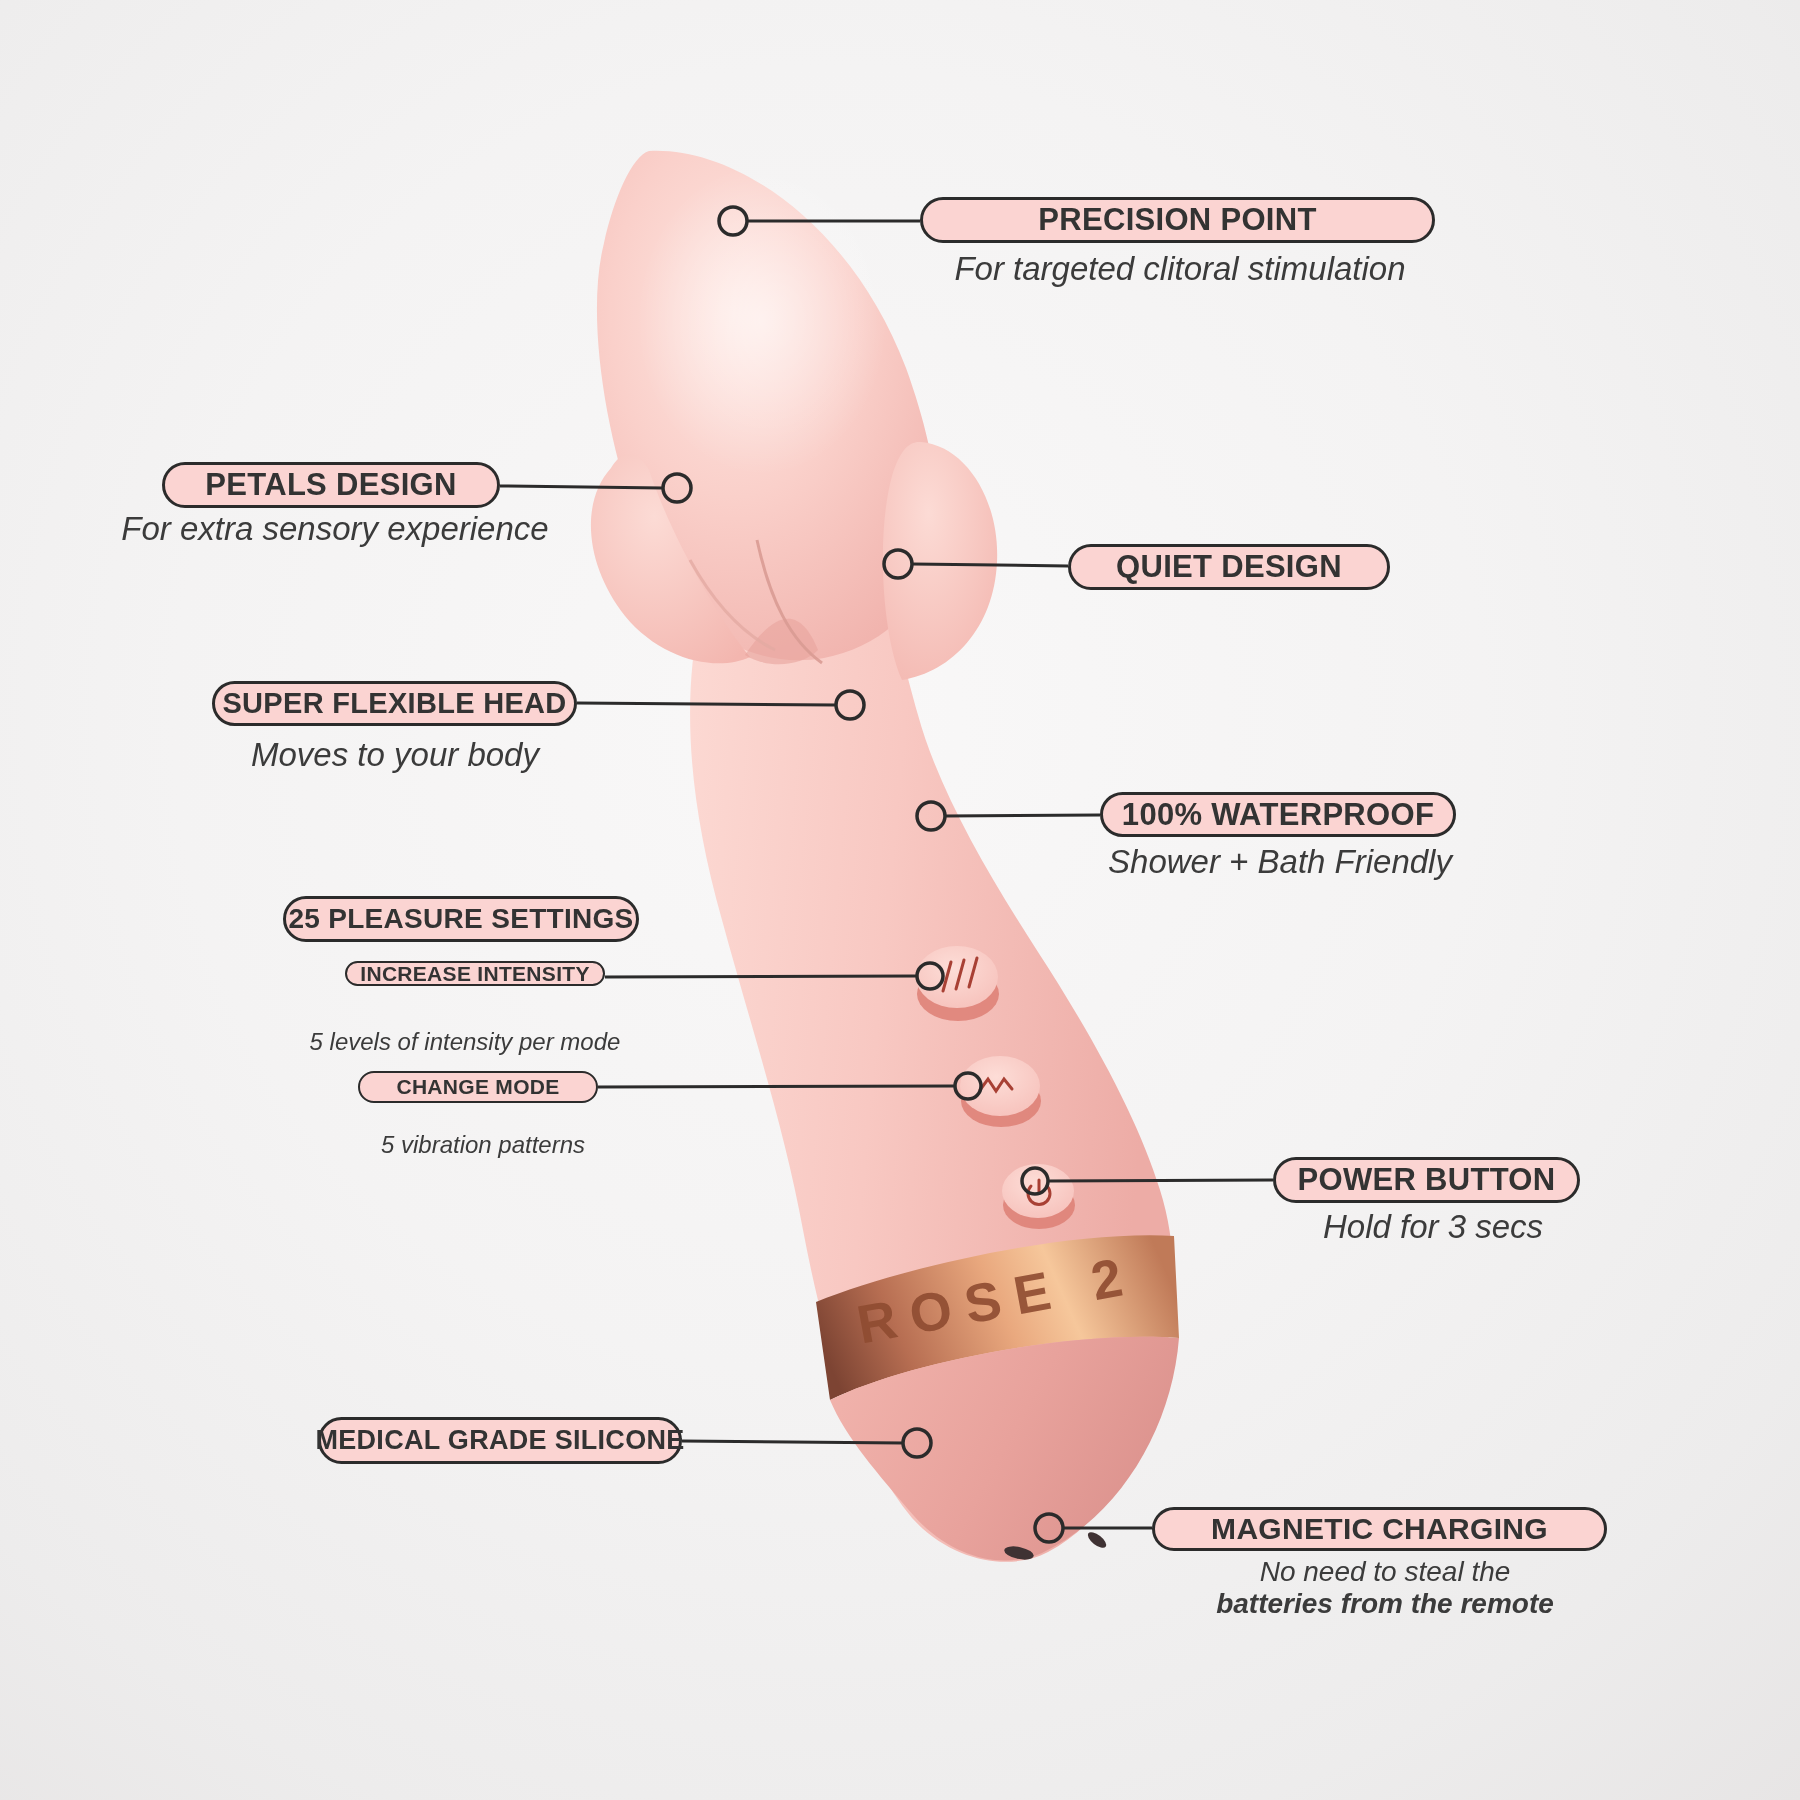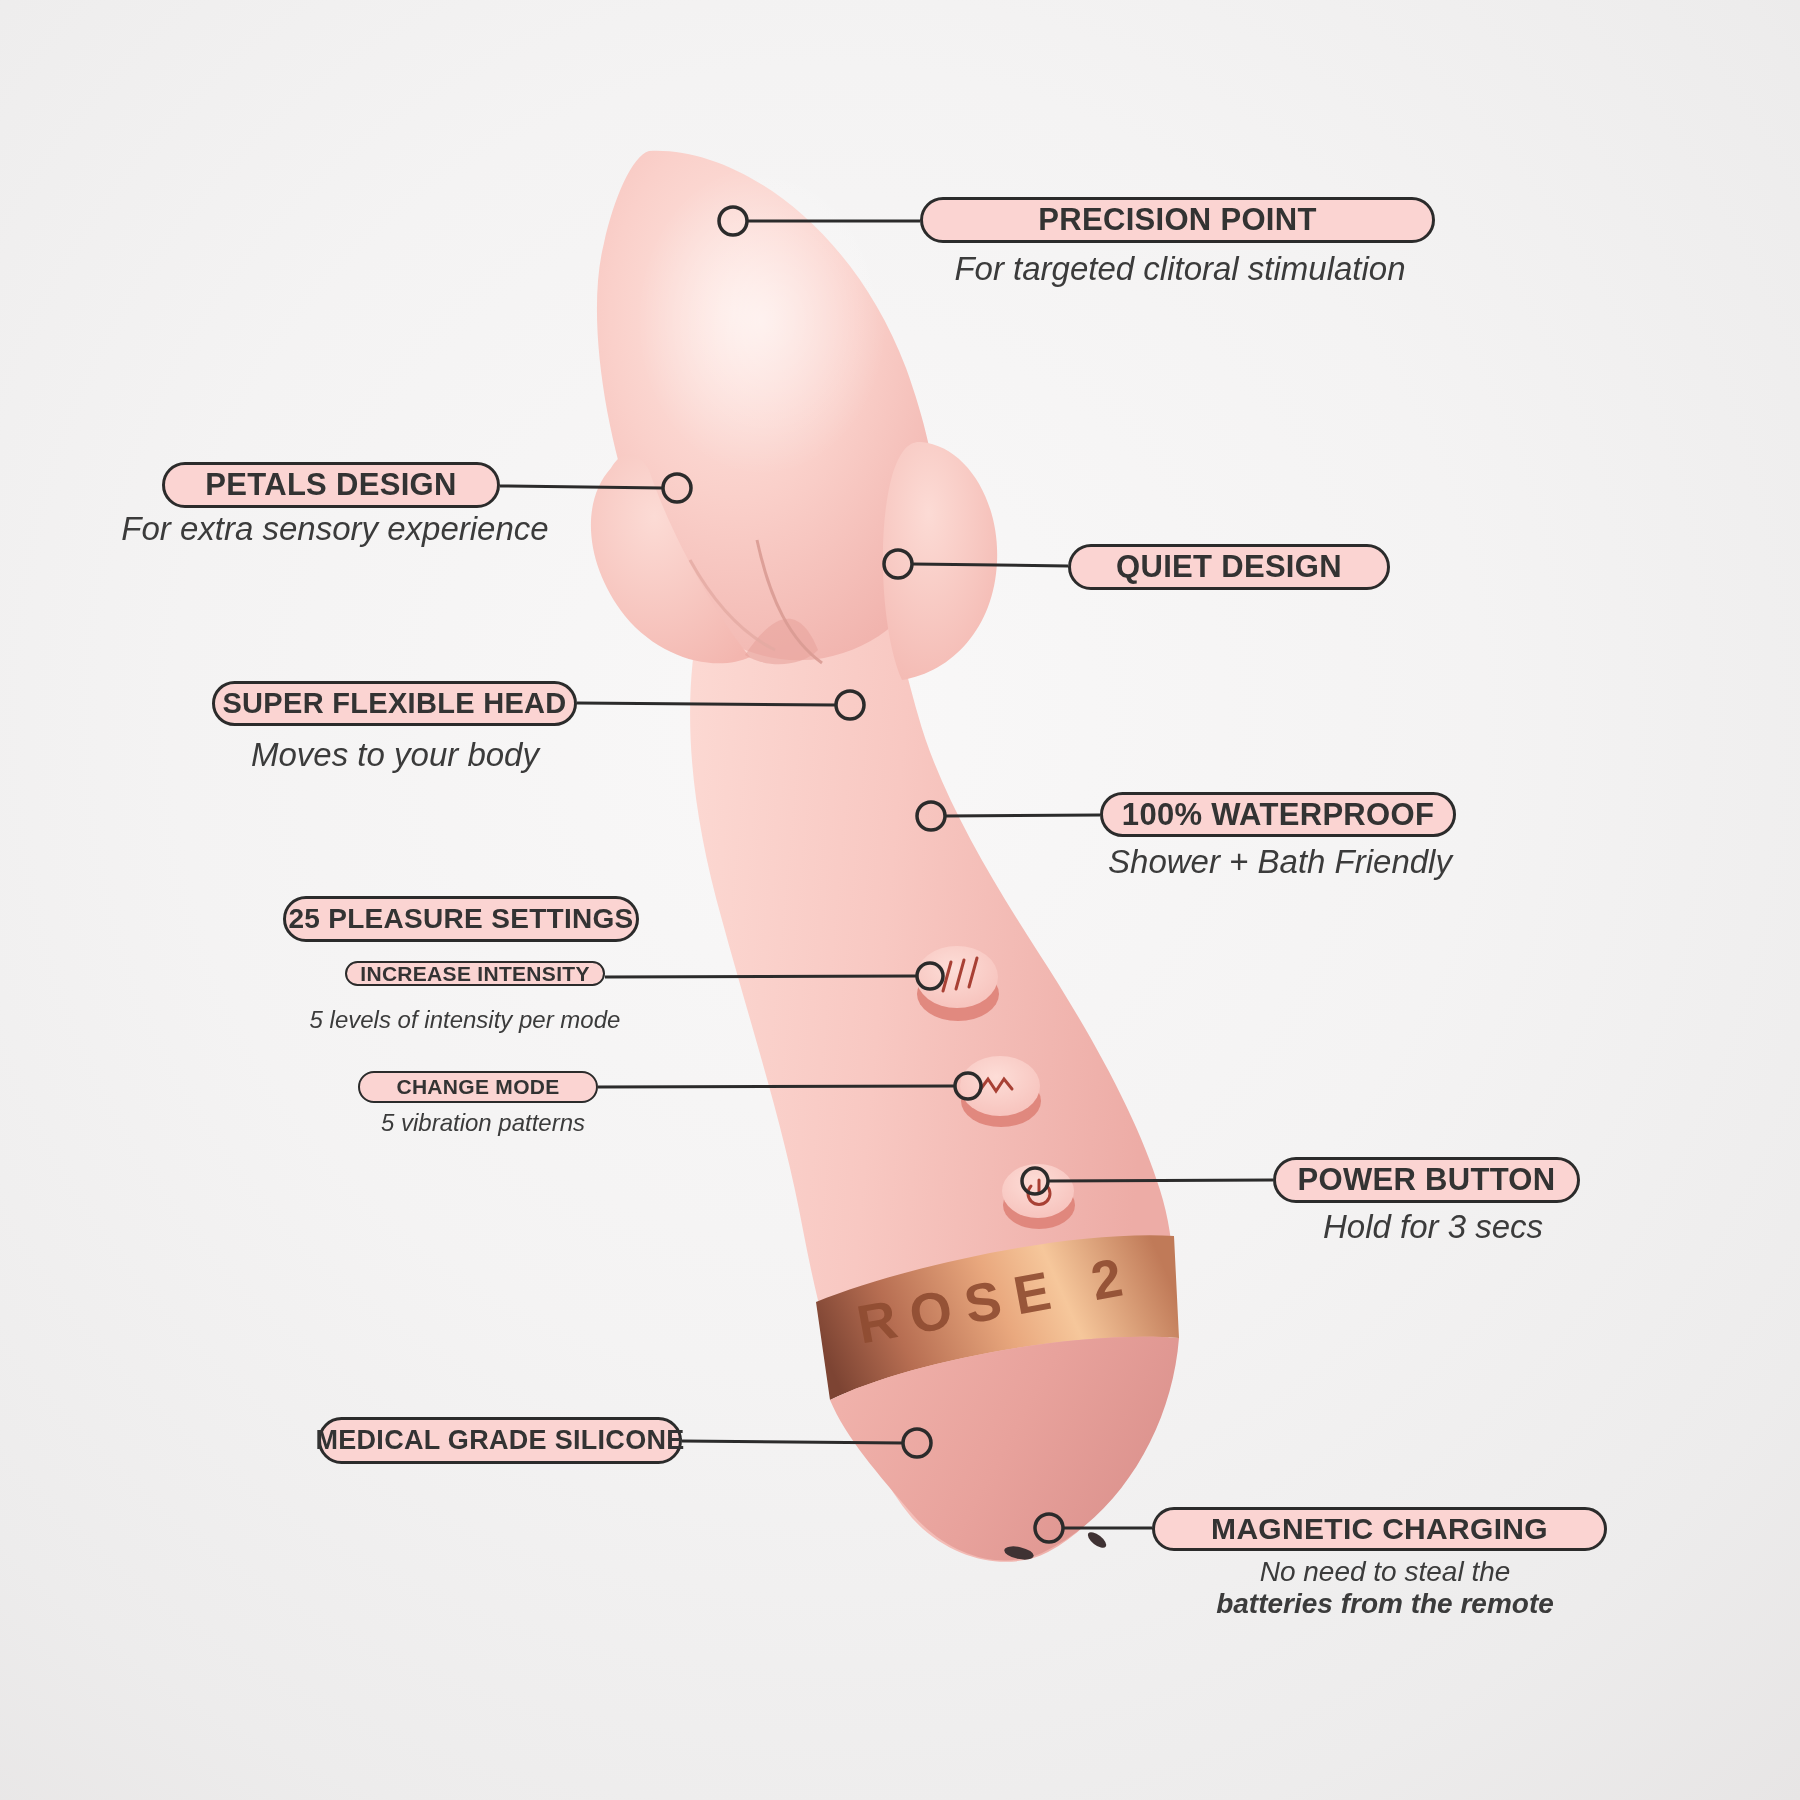--- a/index.html
+++ b/index.html
@@ -20,21 +20,21 @@
   .pill{
     position:absolute;display:flex;align-items:center;justify-content:center;
     background:var(--pill-fill);border:3px solid var(--pill-border);border-radius:999px;
     font-weight:bold;color:var(--label-text);
     white-space:nowrap;letter-spacing:.3px;box-sizing:border-box;padding:0 10px;
   }
   .desc{
     position:absolute;font-style:italic;color:var(--desc-text);
     text-align:center;line-height:1.15;font-size:33px;
   }
-  .desc.small{font-size:24px;}
+  .desc.small{font-size:24px;margin-top:22px;}
   .desc.mid{font-size:28px;}
 
   
   .p-precision{left:920px;top:197px;width:515px;height:46px;font-size:31px;}
   .p-petals{left:162px;top:462px;width:338px;height:46px;font-size:31px;}
   .p-quiet{left:1068px;top:544px;width:322px;height:46px;font-size:31px;}
   .p-flexible{left:212px;top:681px;width:365px;height:45px;font-size:29px;}
   .p-waterproof{left:1100px;top:792px;width:356px;height:45px;font-size:31px;}
   .p-pleasure{left:283px;top:896px;width:356px;height:46px;font-size:28px;}
   .p-increase{left:345px;top:961px;width:260px;height:25px;font-size:21px;border-width:2.5px;}

